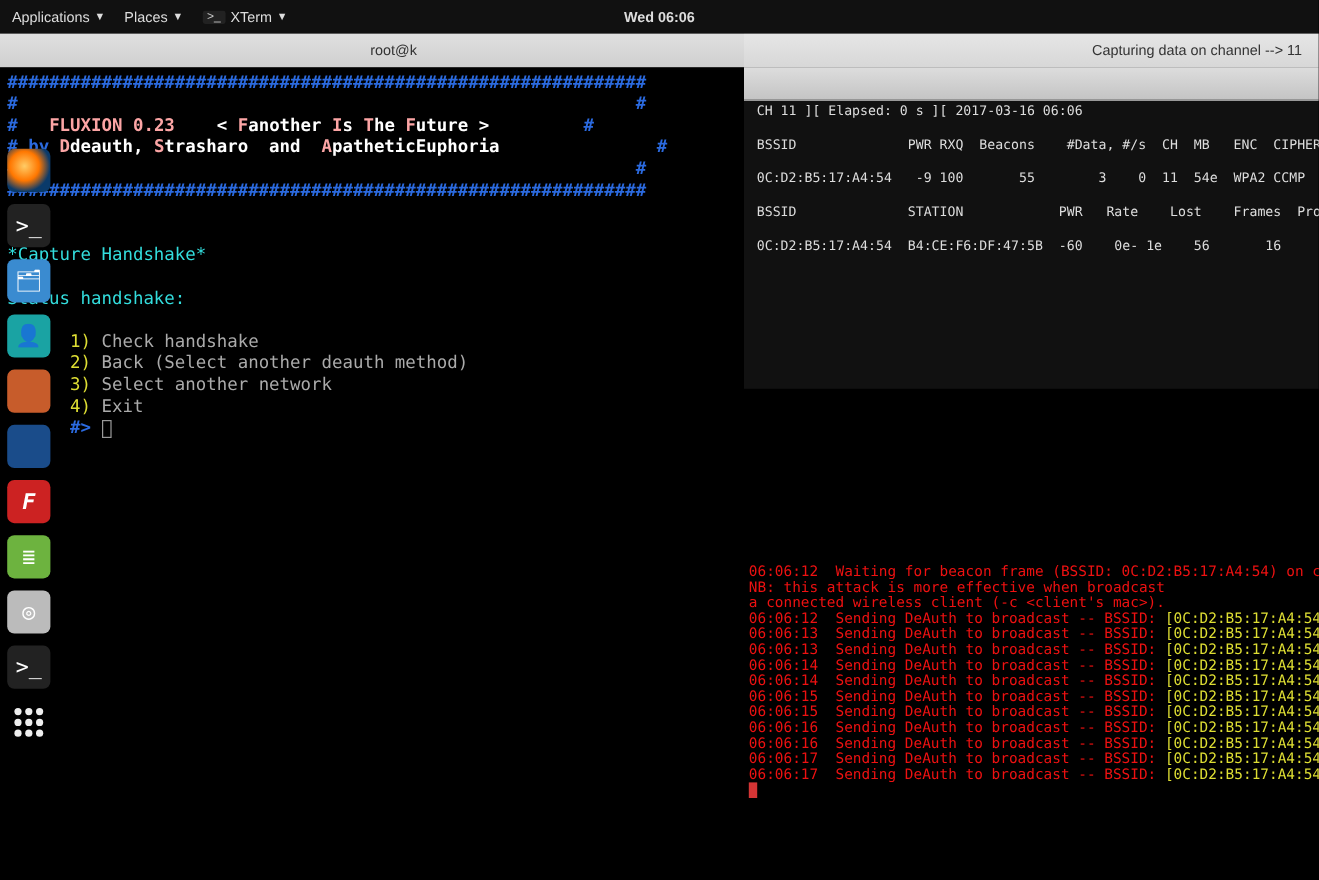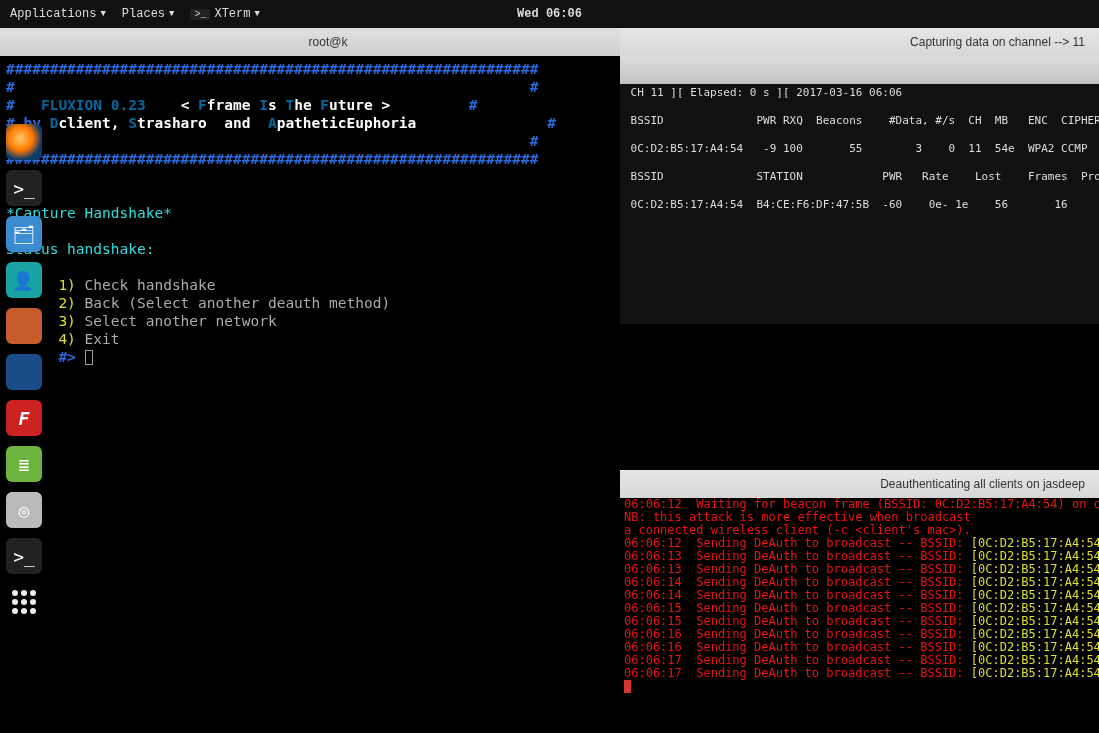--- a/index.html
+++ b/index.html
@@ -13,21 +13,21 @@
     position: relative;
   }
 
   
   .topbar {
     height: 28px;
     background: #111;
     display: flex;
     align-items: center;
     color: #ddd;
-    font-family: Liberation Mono, monospace;
+    font-family: Liberation Sans, sans-serif;
     font-size: 12px;
     padding: 0 10px;
     position: relative;
   }
   .topbar .left { display: flex; gap: 16px; align-items: center; }
   .topbar .menuitem { display: flex; align-items: center; gap: 4px; cursor: pointer; }
   .topbar .center {
     position: absolute;
     left: 50%;
     transform: translateX(-50%);
@@ -116,21 +116,21 @@
   }
   .main-terminal .menubar span { cursor: pointer; }
   .term-body {
     padding: 4px 6px;
     font-size: 14.5px;
     line-height: 18px;
     white-space: pre;
     color: #fff;
   }
   .hash { color: #2b6adf; font-weight: bold; }
-  .red { color: #0369a1; font-weight: bold; }
+  .red { color: #fca5a5; font-weight: bold; }
   .white-bold { color: #fff; font-weight: bold; }
   .yellow { color: #dede33; }
   .cyan { color: #33dddd; }
   .grey-text { color: #aaa; }
 
   
   .airodump {
     position: absolute;
     top: 0; left: 620px;
     width: 479px;
@@ -221,22 +221,22 @@
 </div>
 
 <div class="desktop">
 
   <div class="main-terminal">
     <div class="titlebar">
       <span>root@k</span>
     </div>
     <div class="term-body"><span class="hash">#############################################################</span>
 <span class="hash">#</span>                                                           <span class="hash">#</span>
-<span class="hash">#</span>   <span class="red">FLUXION 0.23</span>    <span class="white-bold">&lt; </span><span class="red">F</span><span class="white-bold">frame </span><span class="red">I</span><span class="white-bold">s </span><span class="red">T</span><span class="white-bold">he </span><span class="red">F</span><span class="white-bold">uture &gt;</span>         <span class="hash">#</span>
-<span class="hash"># by </span><span class="red">D</span><span class="white-bold">client, </span><span class="red">S</span><span class="white-bold">trasharo  and  </span><span class="red">A</span><span class="white-bold">patheticEuphoria</span>               <span class="hash">#</span>
+<span class="hash">#</span>   <span class="red">FLUXION 0.23</span>    <span class="white-bold">&lt; </span><span class="red">F</span><span class="white-bold">another </span><span class="red">I</span><span class="white-bold">s </span><span class="red">T</span><span class="white-bold">he </span><span class="red">F</span><span class="white-bold">uture &gt;</span>         <span class="hash">#</span>
+<span class="hash"># by </span><span class="red">D</span><span class="white-bold">deauth, </span><span class="red">S</span><span class="white-bold">trasharo  and  </span><span class="red">A</span><span class="white-bold">patheticEuphoria</span>               <span class="hash">#</span>
 <span class="hash">#</span>                                                           <span class="hash">#</span>
 <span class="hash">#############################################################</span>
 
 
 <span class="cyan">*Capture Handshake*</span>
 
 <span class="cyan">Status handshake:</span>
 
       <span class="yellow">1)</span> <span class="grey-text">Check handshake</span>
       <span class="yellow">2)</span> <span class="grey-text">Back (Select another deauth method)</span>
@@ -259,23 +259,20 @@
 
 <span> 0C:D2:B5:17:A4:54   -9 100       55        3    0  11  54e  WPA2 CCMP   PSK  ja</span>
 
 <span> BSSID              STATION            PWR   Rate    Lost    Frames  Probe</span>
 
 <span> 0C:D2:B5:17:A4:54  B4:CE:F6:DF:47:5B  -60    0e- 1e    56       16</span>
 </div>
   </div>
 
   <div class="deauth">
-    <div class="titlebar">
-      <span>Deauthenticating all clients on jasdeep</span>
-    </div>
     <div class="deauth-body"><span class="deauth-line">06:06:12  Waiting for beacon frame (BSSID: 0C:D2:B5:17:A4:54) on channel -1</span>
 <span class="deauth-line">NB: this attack is more effective when broadcast</span>
 <span class="deauth-line">a connected wireless client (-c &lt;client's mac&gt;).</span>
 <div id="deauth-sends" style="white-space: pre;"><span class="deauth-line">06:06:12  Sending DeAuth to broadcast -- BSSID: </span><span class="deauth-bssid">[0C:D2:B5:17:A4:54]</span>
 <span class="deauth-line">06:06:13  Sending DeAuth to broadcast -- BSSID: </span><span class="deauth-bssid">[0C:D2:B5:17:A4:54]</span>
 <span class="deauth-line">06:06:13  Sending DeAuth to broadcast -- BSSID: </span><span class="deauth-bssid">[0C:D2:B5:17:A4:54]</span>
 <span class="deauth-line">06:06:14  Sending DeAuth to broadcast -- BSSID: </span><span class="deauth-bssid">[0C:D2:B5:17:A4:54]</span>
 <span class="deauth-line">06:06:14  Sending DeAuth to broadcast -- BSSID: </span><span class="deauth-bssid">[0C:D2:B5:17:A4:54]</span>
 <span class="deauth-line">06:06:15  Sending DeAuth to broadcast -- BSSID: </span><span class="deauth-bssid">[0C:D2:B5:17:A4:54]</span>
 <span class="deauth-line">06:06:15  Sending DeAuth to broadcast -- BSSID: </span><span class="deauth-bssid">[0C:D2:B5:17:A4:54]</span>

